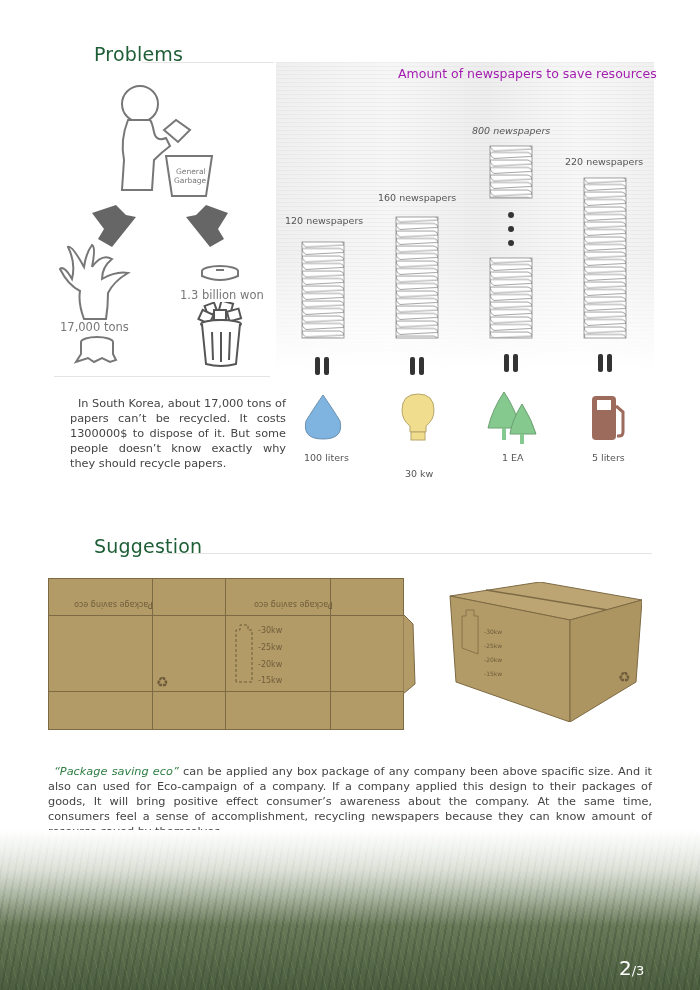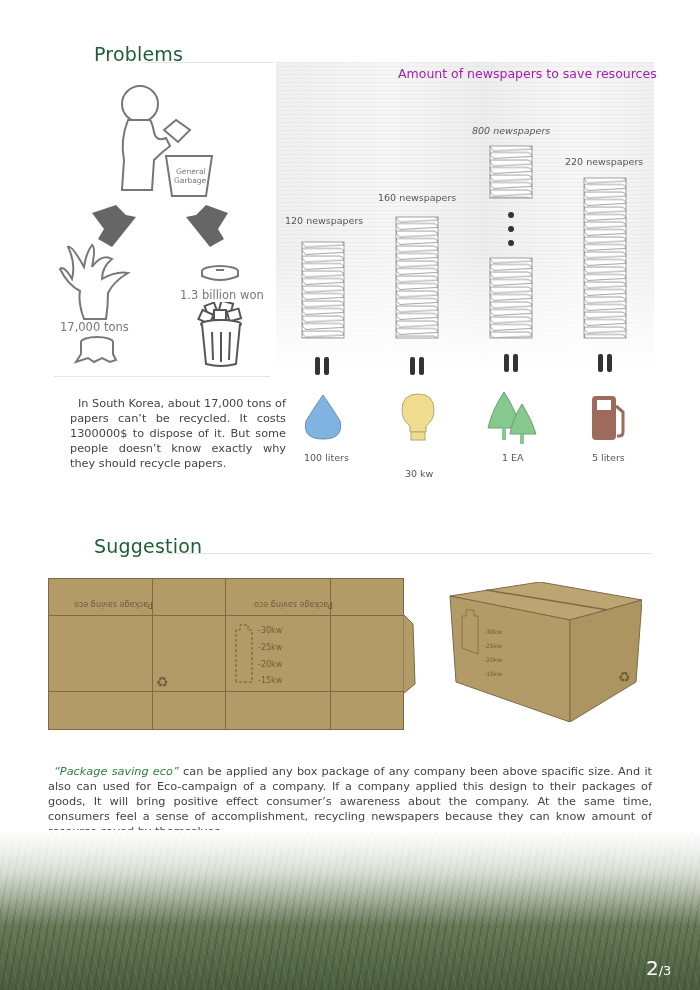--- a/index.html
+++ b/index.html
@@ -198,13 +198,13 @@
   <text x="38" y="52" font-size="6" fill="#6f5d3b" font-family="DejaVu Sans, sans-serif">-30kw</text>
   <text x="38" y="66" font-size="6" fill="#6f5d3b" font-family="DejaVu Sans, sans-serif">-25kw</text>
   <text x="38" y="80" font-size="6" fill="#6f5d3b" font-family="DejaVu Sans, sans-serif">-20kw</text>
   <text x="38" y="94" font-size="6" fill="#6f5d3b" font-family="DejaVu Sans, sans-serif">-15kw</text>
   <text x="172" y="100" font-size="14" fill="#6f5d3b">♻</text>
 </svg>
 
 <p class="abs body-text" style="left:48px; top:764px; width:604px; margin:0; text-indent:6px;"><span style="color:#2e7d42; font-style:italic;">“Package saving eco”</span><span> can be applied any box package of any company been above spacific size. And it also can used for Eco-campaign of a company. If a company applied this design to their packages of goods, It will bring positive effect consumer’s awareness about the company. At the same time, consumers feel a sense of accomplishment, recycling newspapers because they can know amount of resource saved by themselves.</span></p>
 
 <div class="abs grass"></div>
-<div class="abs page-num" style="left:646px; top:956px;"><span>2</span><small>/3</small></div>
+<div class="abs page-num" style="left:619px; top:956px;"><span>2</span><small>/3</small></div>
 
 </body></html>

